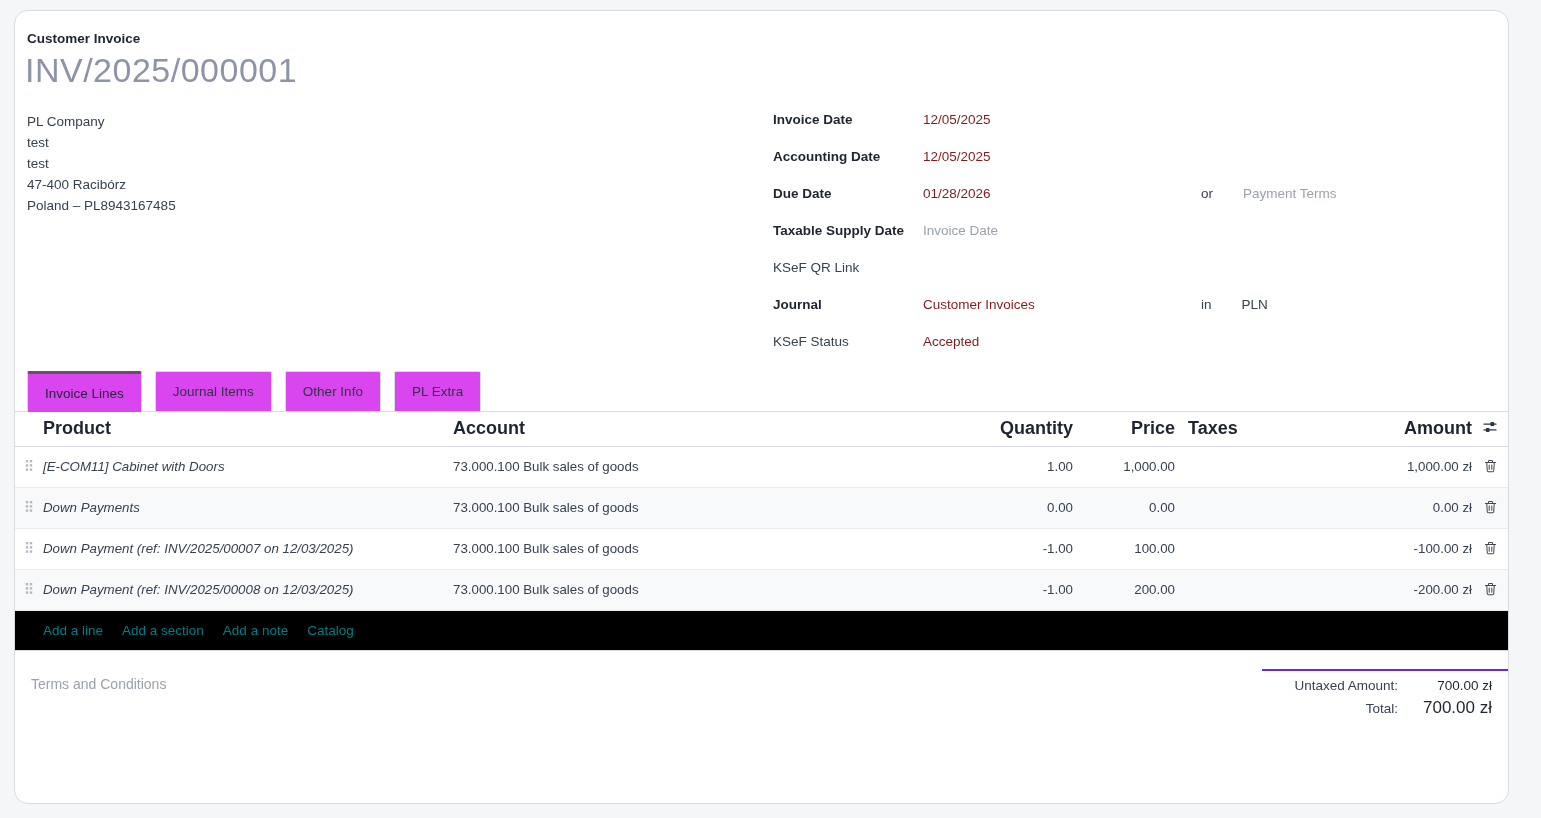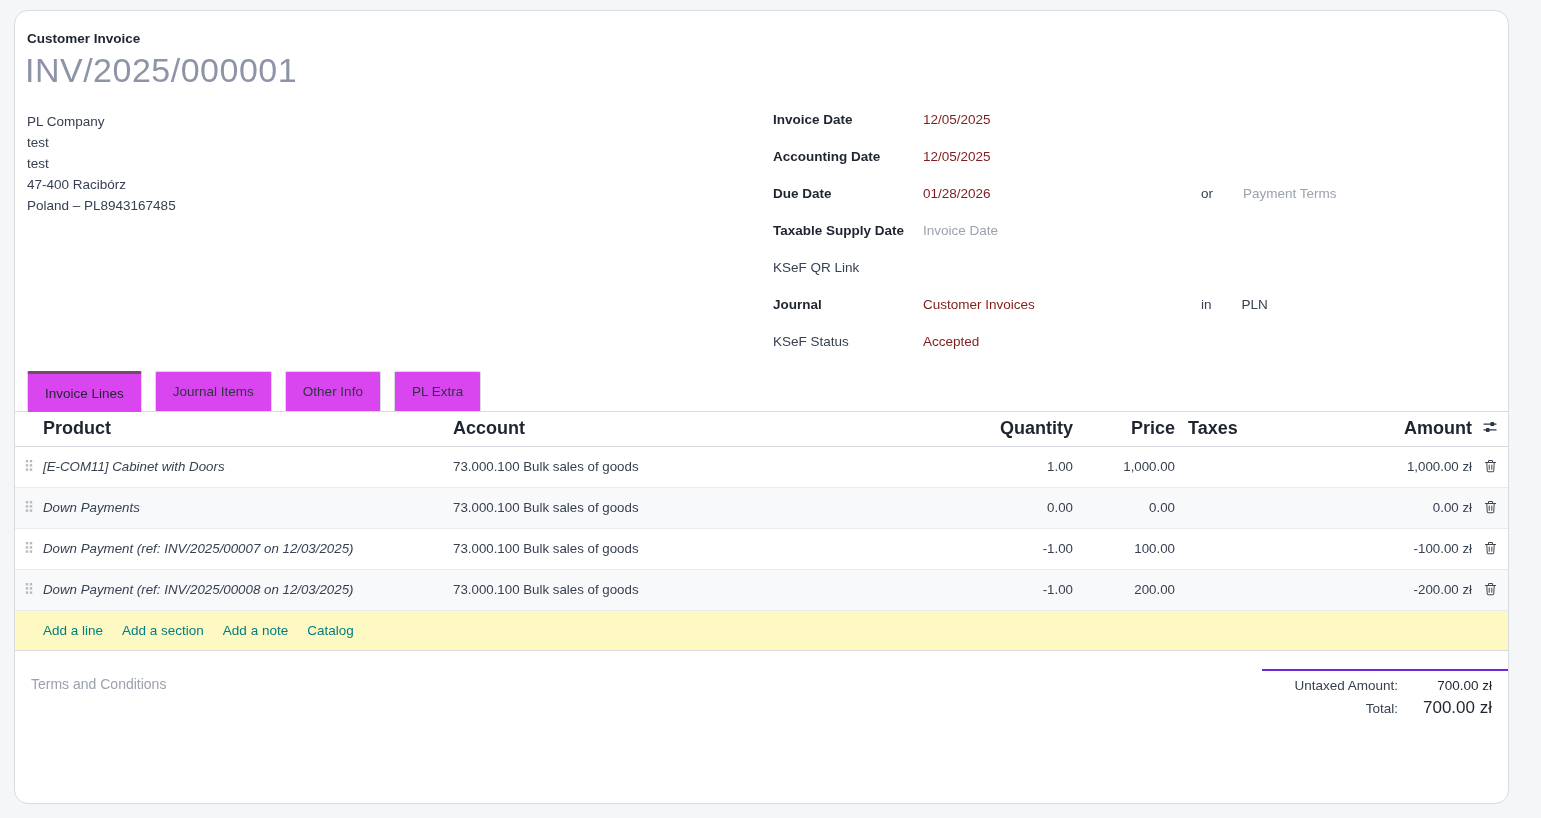--- a/index.html
+++ b/index.html
@@ -89,21 +89,21 @@
   tbody tr:nth-child(even) { background: #f8f9fb; }
   td.num { text-align: right; }
   td.product-cell { font-style: italic; }
   td.taxes-cell, th.taxes-col { padding-left: 13px; }
   .handle-cell { text-align: center; cursor: grab; }
   .trash-cell, .th-gear { text-align: center; }
   .icon-btn { display: inline-flex; align-items: center; justify-content: center; cursor: pointer; background: none; border: none; padding: 2px; }
   
   .add-row {
     height: 40px; display: flex; align-items: center; gap: 19px;
-    padding-left: 28px; border-top: 1px solid #e9ebef; background: #fef9c3;
+    padding-left: 28px; border-top: 1px solid #e9ebef; background: #000000;
   }
   .add-link { color: #017e84; font-size: 13.5px; font-weight: 500; cursor: pointer; text-decoration: none; }
   
   .terms {
     position: absolute; left: 16px; top: 665px;
     font-size: 14px; color: #9ba1ad; cursor: text;
   }
   .totals {
     position: absolute; right: 0; top: 658px; width: 246px;
     border-top: 2px solid #6d28d9; padding: 7px 16px 0 0;

